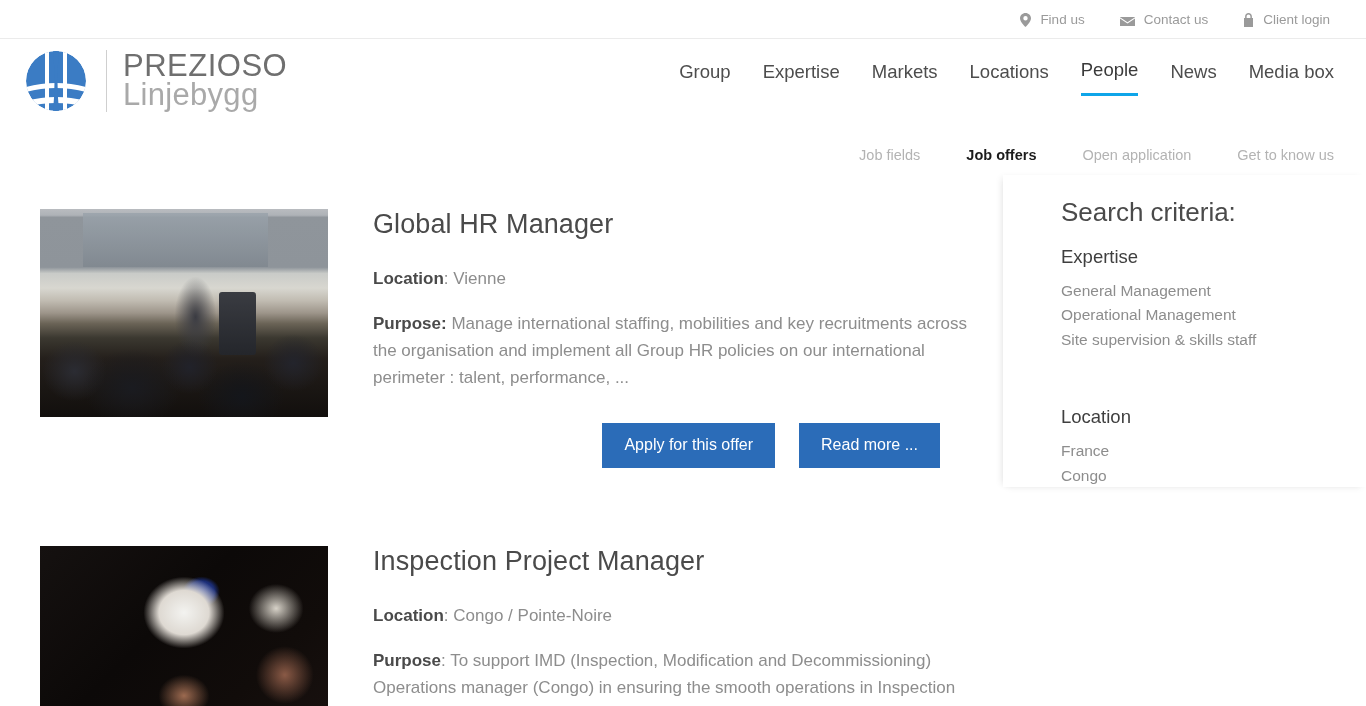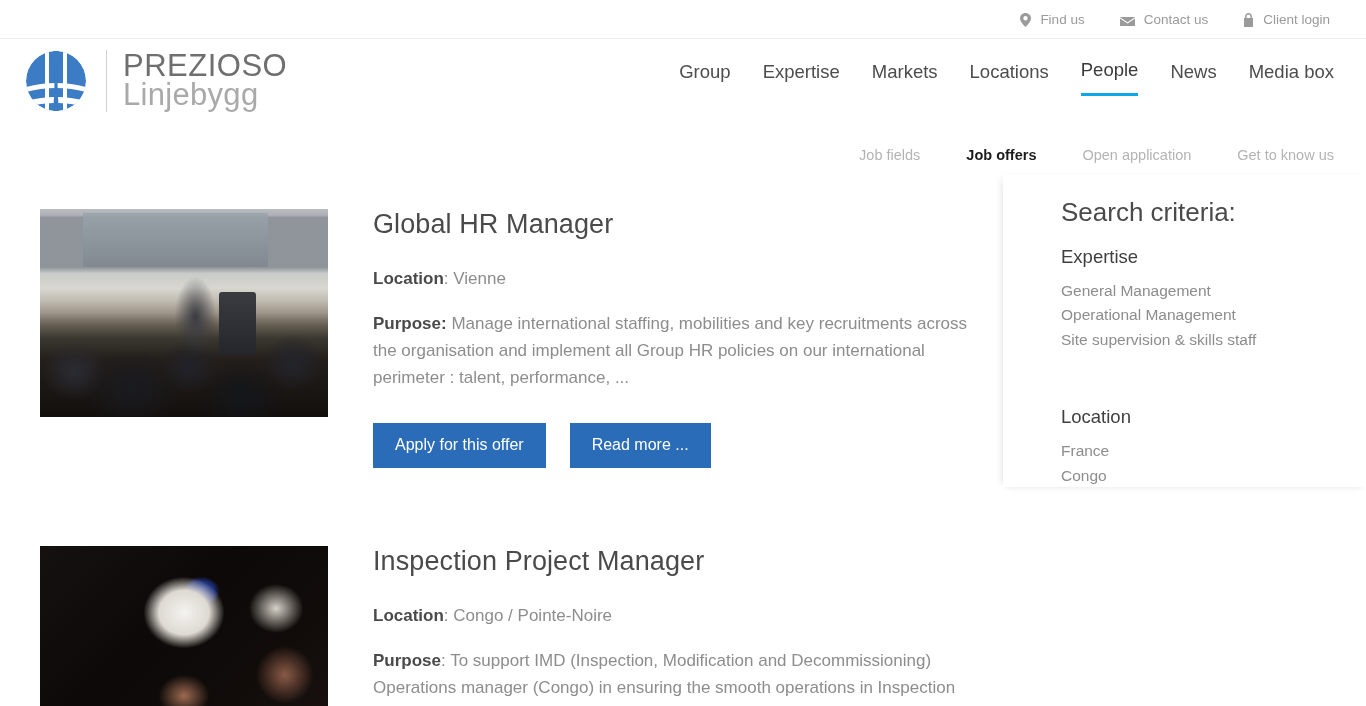--- a/index.html
+++ b/index.html
@@ -175,20 +175,21 @@
   .job-line {
     font-size: 17px;
     color: #8d8d8d;
     line-height: 1.58;
     margin-bottom: 18px;
   }
   .job-line b { color: #4a4a4a; font-weight: 700; }
 
   .job-actions {
     display: flex;
+    justify-content: flex-end;
     gap: 24px;
     margin-top: 32px;
     padding-right: 30px;
   }
   .btn {
     background: #2b6cb8;
     color: #ffffff;
     font-size: 16px;
     border: none;
     padding: 13px 22px 14px;

